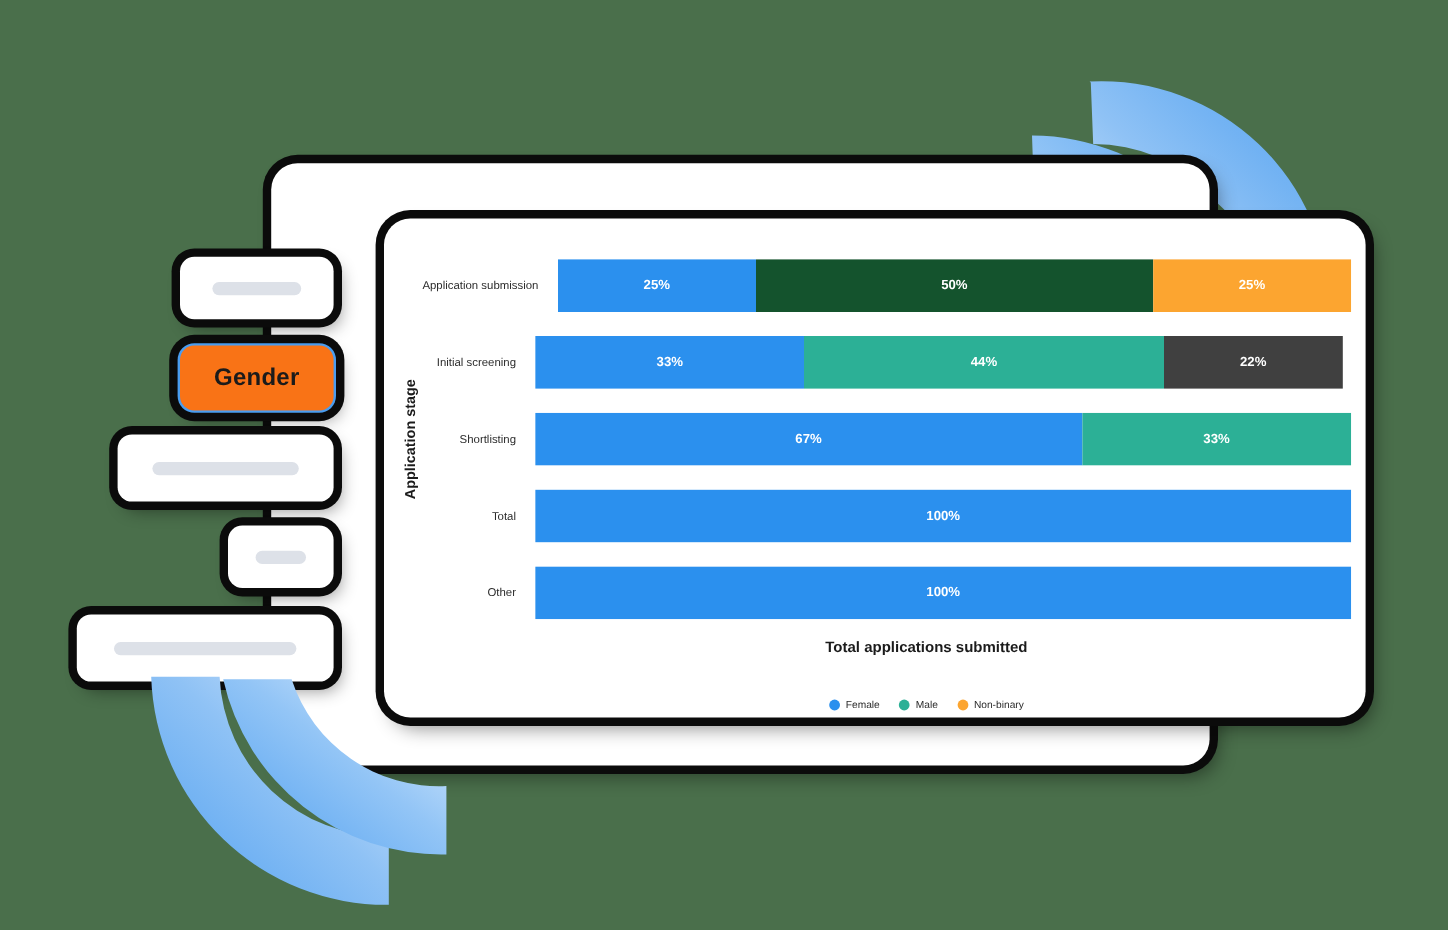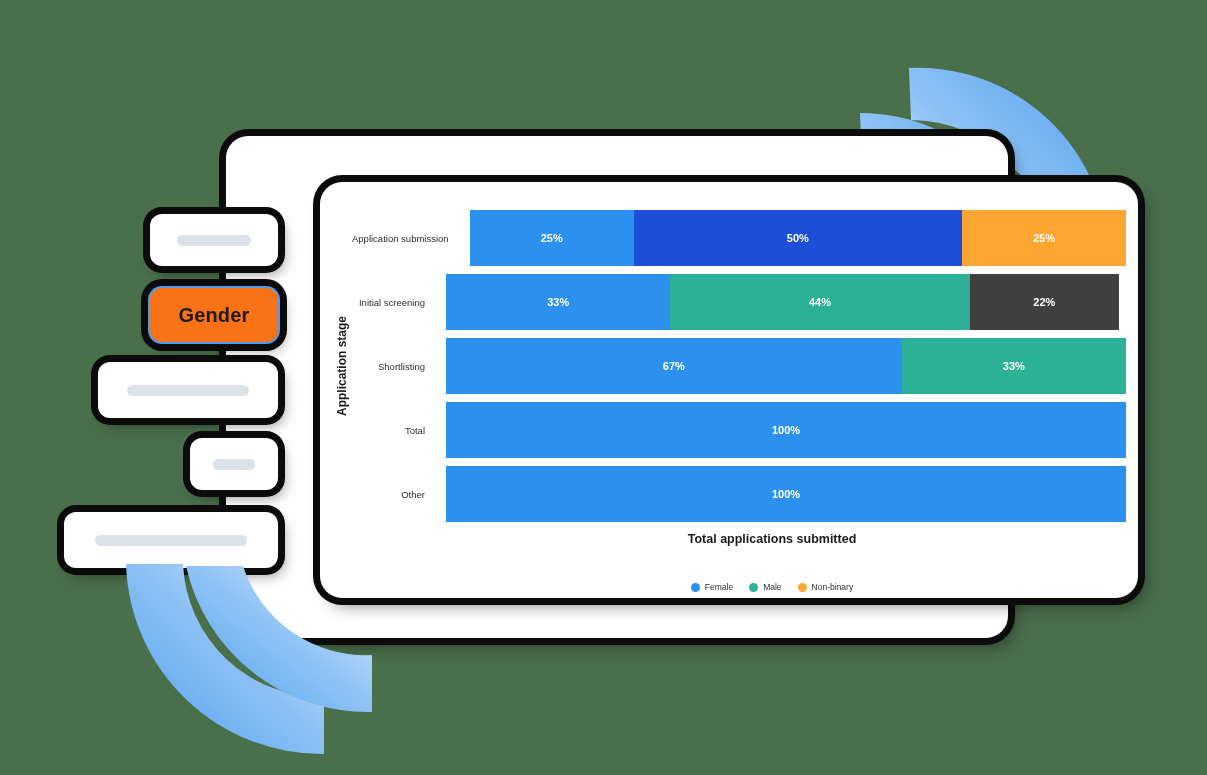--- a/index.html
+++ b/index.html
@@ -109,29 +109,29 @@
 
   .row {
     display: flex;
     align-items: center;
     height: 56px;
   }
 
   .row-label {
     flex: 0 0 94px;
     text-align: right;
-    padding-right: 21px;
+    padding-right: 16px;
     font-size: 9.5px;
     color: #2b2b2b;
     white-space: nowrap;
   }
 
   .bar {
     flex: 1;
-    height: 56px;
+    height: 44px;
     display: flex;
     overflow: hidden;
   }
 
   .seg {
     display: flex;
     align-items: center;
     justify-content: center;
     color: #ffffff;
     font-size: 11px;
@@ -257,21 +257,21 @@
 
     <div class="plot-wrap">
       <div class="y-axis-title">
         <span>Application stage</span>
       </div>
       <div class="rows" id="rows">
           <div class="row">
             <div class="row-label">Application submission</div>
             <div class="bar">
               <div class="seg" style="width: 25%; background: rgb(43, 144, 238);">25%</div>
-              <div class="seg" style="width: 50%; background: #1d4ed8;">50%</div>
+              <div class="seg" style="width: 50%; background: #14532d;">50%</div>
               <div class="seg" style="width: 25%; background: rgb(252, 165, 48);">25%</div>
             </div>
           </div>
           <div class="row">
             <div class="row-label">Initial screening</div>
             <div class="bar">
               <div class="seg" style="width: 33%; background: rgb(43, 144, 238);">33%</div>
               <div class="seg" style="width: 44%; background: rgb(44, 176, 150);">44%</div>
               <div class="seg" style="width: 22%; background: #404040;">22%</div>
             </div>

